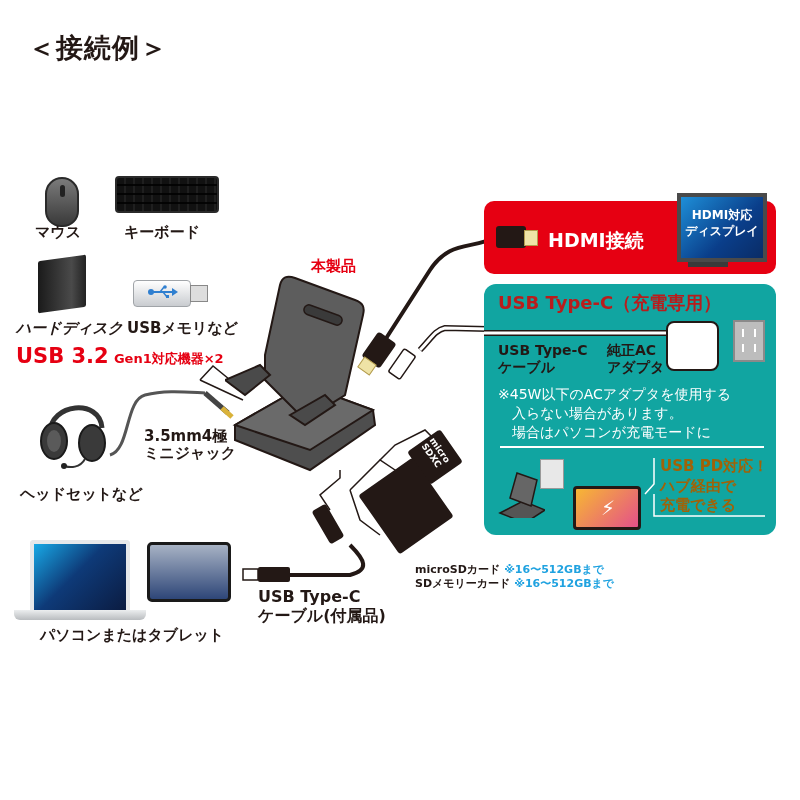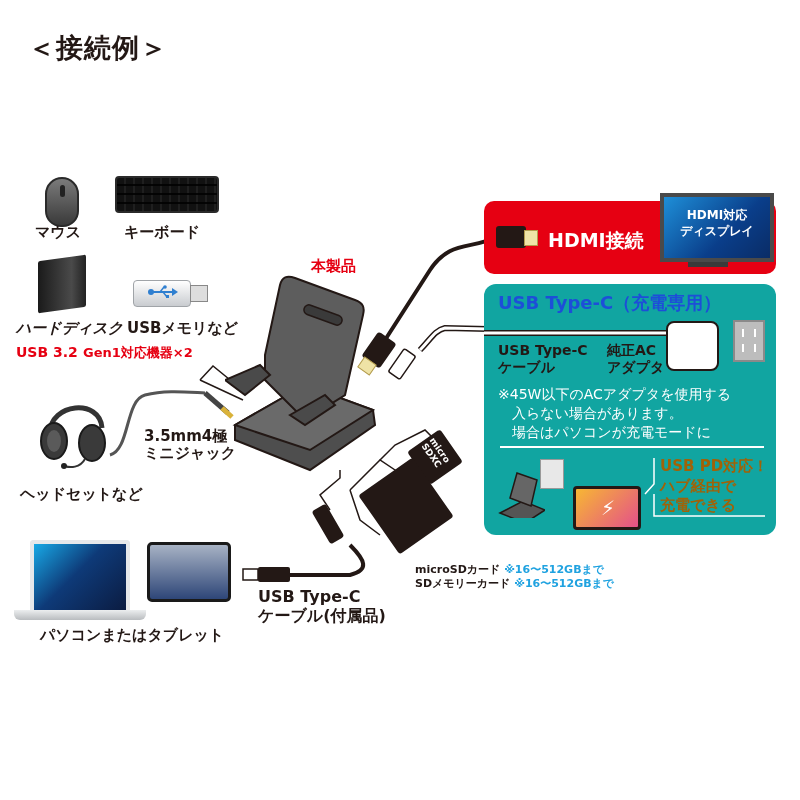--- a/index.html
+++ b/index.html
@@ -26,27 +26,27 @@
   
   .laptop { left: 30px; top: 540px; width: 100px; height: 72px; background: linear-gradient(135deg,#18a9e6 0%,#0e3a78 45%,#0b1b40 100%); border: 4px solid #e6e8ea; border-bottom: none; border-radius: 4px 4px 0 0; }
   .laptop-base { left: 14px; top: 610px; width: 132px; height: 10px; background: linear-gradient(#eceeef,#b9bcbf); border-radius: 0 0 6px 6px; }
   .tablet { left: 147px; top: 542px; width: 84px; height: 60px; background: linear-gradient(#a7b2c4,#2e4678); border: 3px solid #1a1a1a; border-radius: 5px; }
 
   
   .hdmi-box { left: 484px; top: 201px; width: 292px; height: 73px; background: #e60012; border-radius: 10px; }
   .hdmi-plug { left: 496px; top: 226px; width: 30px; height: 22px; background: #231815; border-radius: 3px; }
   .hdmi-plug::after { content:""; position:absolute; right:-12px; top:4px; width:12px; height:14px; background:#efe3a6; border:1px solid #b39c4d; }
   .hdmi-label { left: 548px; top: 228px; font-size: 19px; color: #fff; font-weight: bold; }
-  .monitor { left: 660px; top: 193px; width: 114px; height: 69px; background: linear-gradient(135deg,#1e8fd8,#0a3e8a 60%,#0a2c66); border: 4px solid #4a4a4a; }
+  .monitor { left: 677px; top: 193px; width: 90px; height: 69px; background: linear-gradient(135deg,#1e8fd8,#0a3e8a 60%,#0a2c66); border: 4px solid #4a4a4a; }
   .monitor-text { font-size: 12px; color:#fff; font-weight:bold; text-align:center; line-height:1.35; padding-top: 10px; }
   .monitor-stand { left: 688px; top: 262px; width: 40px; height: 5px; background: #3a3a3a; }
 
   
   .teal-box { left: 484px; top: 284px; width: 292px; height: 251px; background: #11a5a1; border-radius: 12px; }
-  .teal-title { left: 498px; top: 291px; font-size: 18px; color: #1d4ed8; font-weight: bold; }
+  .teal-title { left: 498px; top: 291px; font-size: 18px; color: #b91c1c; font-weight: bold; }
   .teal-small { font-size: 14px; color:#231815; font-weight: bold; line-height: 1.2; }
   .adapter { left: 666px; top: 321px; width: 53px; height: 50px; background: #fff; border: 2px solid #231815; border-radius: 8px; }
   .outlet { left: 733px; top: 320px; width: 32px; height: 42px; background: #bdbdbd; border: 2px solid #8a8a8a; }
   .outlet span { display:block; width:14px; height:8px; margin: 7px auto 0; border-left:2px solid #fff; border-right:2px solid #fff; }
   .teal-note { left: 498px; top: 385px; font-size: 14px; color: #fff; line-height: 1.35; }
   .teal-divider { left: 500px; top: 446px; width: 264px; height: 2px; background: #fff; }
   .pd-text { left: 660px; top: 457px; font-size: 15px; color: #a16207; font-weight: bold; line-height: 1.3; }
   .pd-tablet { left: 573px; top: 486px; width: 68px; height: 44px; background: linear-gradient(135deg,#f7b733,#e4508a); border: 3px solid #231815; border-radius: 4px; }
   .pd-tablet .bolt { position:absolute; left: 25px; top: 7px; color:#fff; font-size: 20px; }
   .pd-outlet { left: 540px; top: 459px; width: 24px; height: 30px; background:#e8e8e8; border:1px solid #999; }
@@ -85,21 +85,21 @@
         <line x1="12" y1="7" x2="16" y2="2" stroke="#2f7fd0" stroke-width="1.5"></line>
         <circle cx="17" cy="2" r="1.8" fill="#2f7fd0"></circle>
         <line x1="15" y1="7" x2="19" y2="12" stroke="#2f7fd0" stroke-width="1.5"></line>
         <rect x="18" y="10" width="3" height="3" fill="#2f7fd0"></rect>
       </svg>
   </span>
 </div>
 <div class="abs lbl" style="left:127px; top:320px;">USBメモリなど</div>
 
 <div class="abs lbl lbl-red" style="left:16px; top:344px;">
-  <span style="font-size:14px;margin-top:36px;">USB 3.2</span>
+  <span style="font-size:21px;margin-top:36px;">USB 3.2</span>
   <span style="font-size:13px;">Gen1対応機器×2</span>
 </div>
 
 <svg class="abs" style="left:0; top:0;" width="800" height="800">
 
   <polyline points="200,380 213,366 240,388" fill="none" stroke="#231815" stroke-width="1.5"></polyline>
   <polyline points="200,380 243,400" fill="none" stroke="#231815" stroke-width="1.5"></polyline>
 
   <path d="M110,455 C130,450 125,400 145,395 C165,390 185,392 205,393" fill="none" stroke="#555" stroke-width="3"></path>
   <line x1="205" y1="393" x2="228" y2="413" stroke="#444" stroke-width="5"></line>

